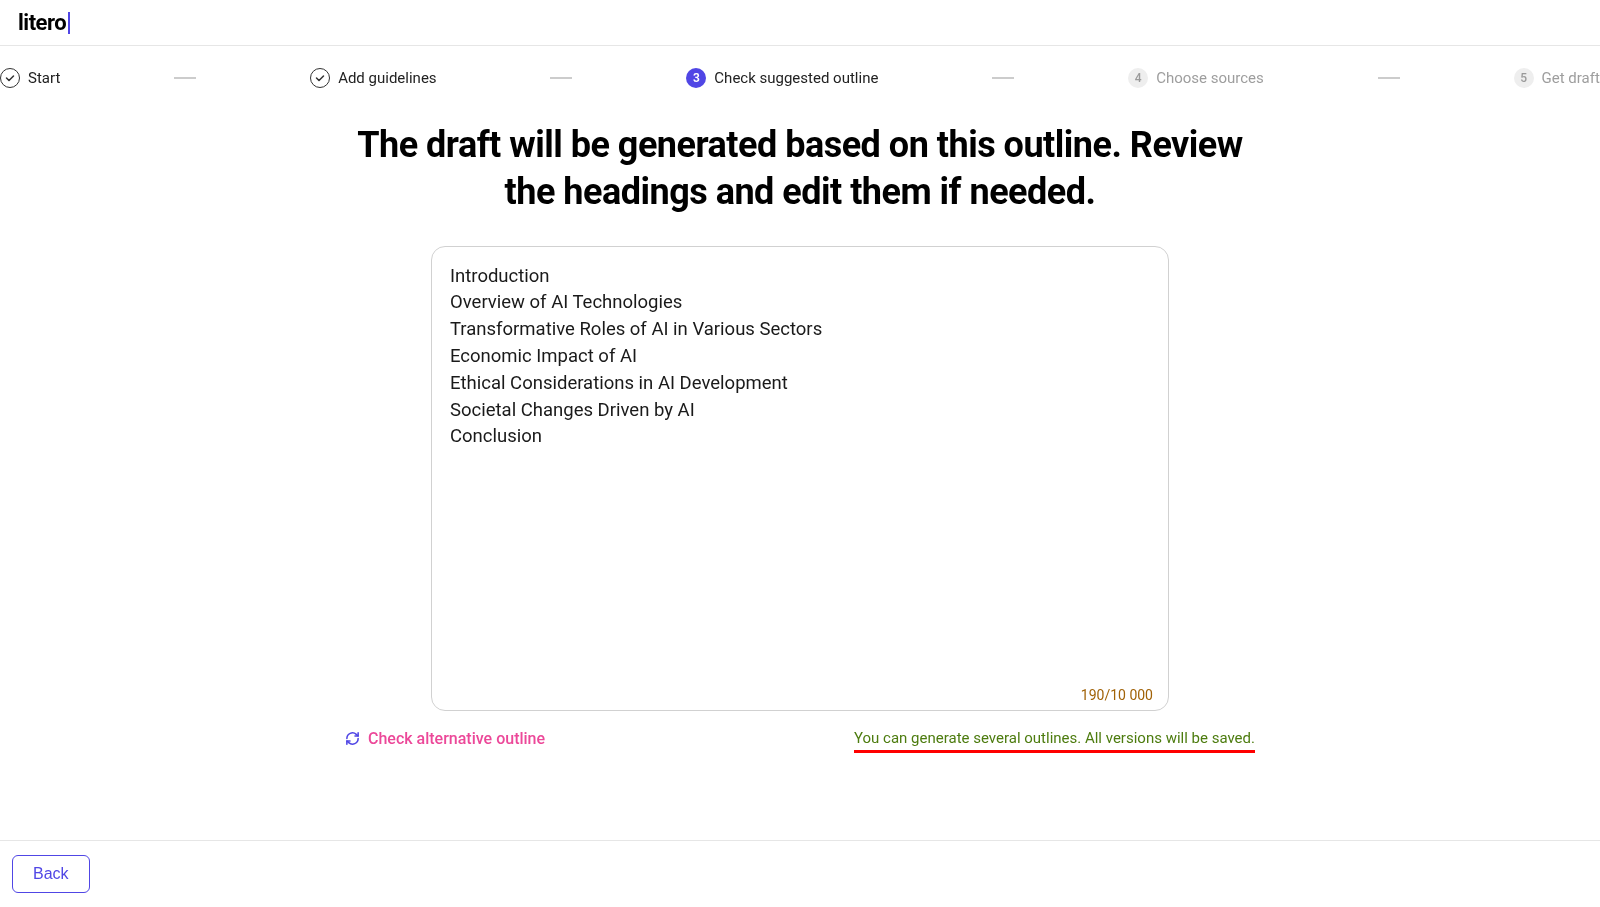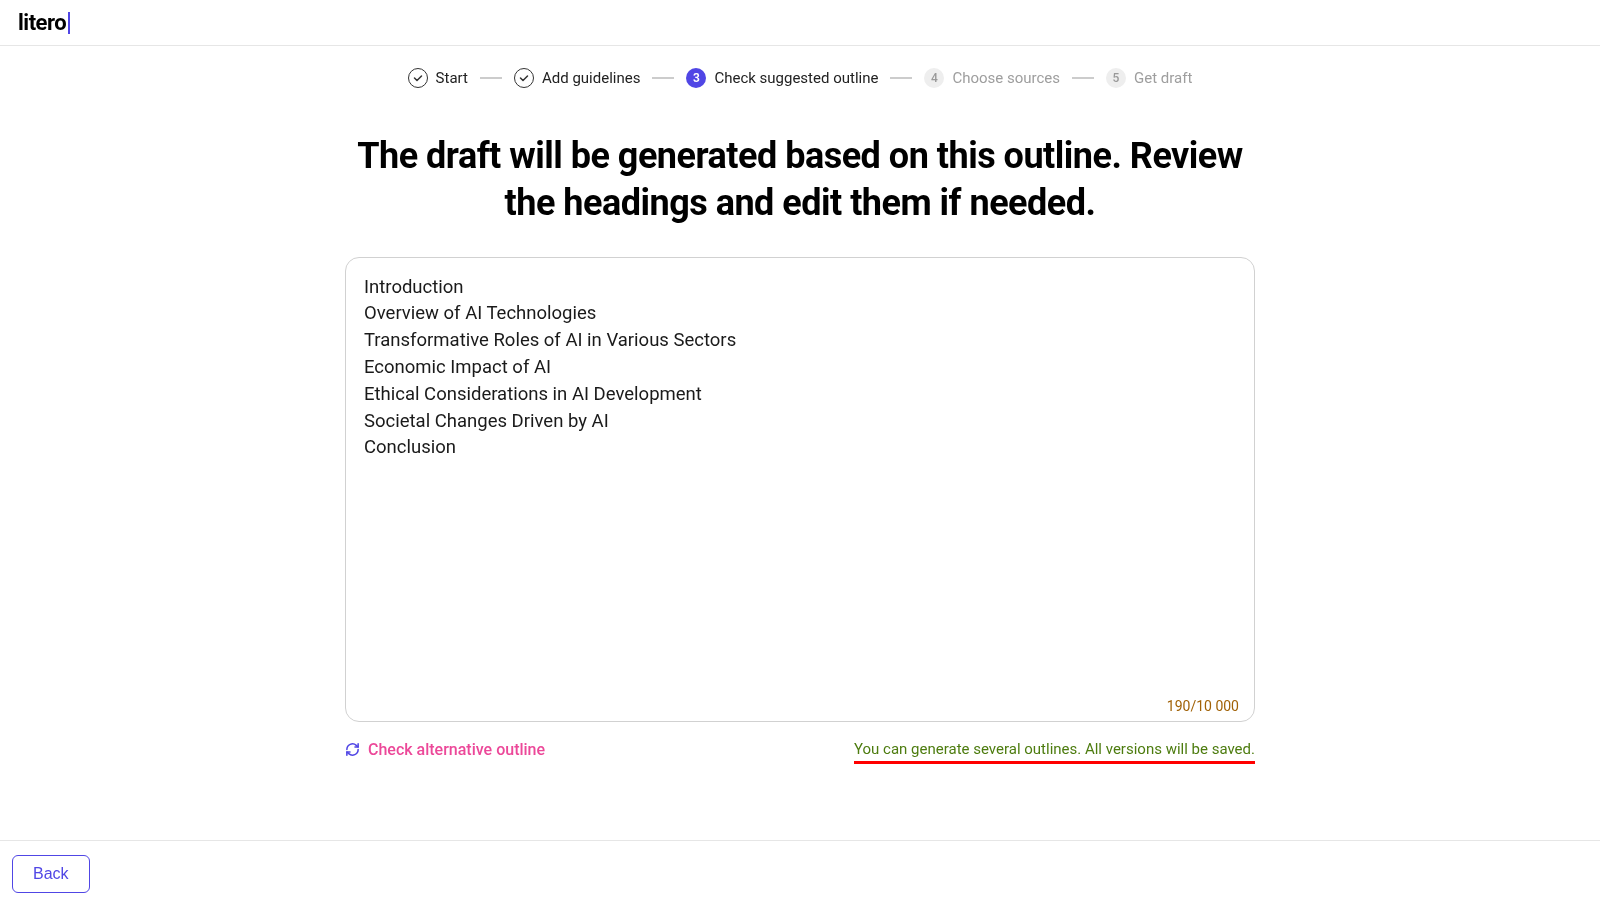--- a/index.html
+++ b/index.html
@@ -31,21 +31,21 @@
     .logo-cursor {
       display: inline-block;
       width: 2px;
       height: 22px;
       background: #5046e5;
       margin-left: 2px;
     }
     .stepper {
       display: flex;
       align-items: center;
-      justify-content: center;
+      justify-content: space-between;
       gap: 12px;
       padding: 22px 0 18px;
     }
     .step {
       display: flex;
       align-items: center;
       gap: 8px;
       font-size: 15px;
       color: #222;
     }
@@ -82,26 +82,26 @@
     }
     .checkmark-svg {
       width: 12px;
       height: 12px;
     }
     .page-title {
       text-align: center;
       font-size: 36px;
       font-weight: 700;
       line-height: 1.3;
-      margin: 27px auto 30px;
+      margin: 16px auto 30px;
       max-width: 900px;
       letter-spacing: -0.5px;
     }
     .outline-container {
-      width: 910px;
+      width: 738px;
       margin: 0 auto;
       position: relative;
     }
     .outline-box {
       width: 100%;
       height: 465px;
       border: 1px solid #d1d1d1;
       border-radius: 14px;
       padding: 16px 18px 40px;
       font-size: 18.5px;

